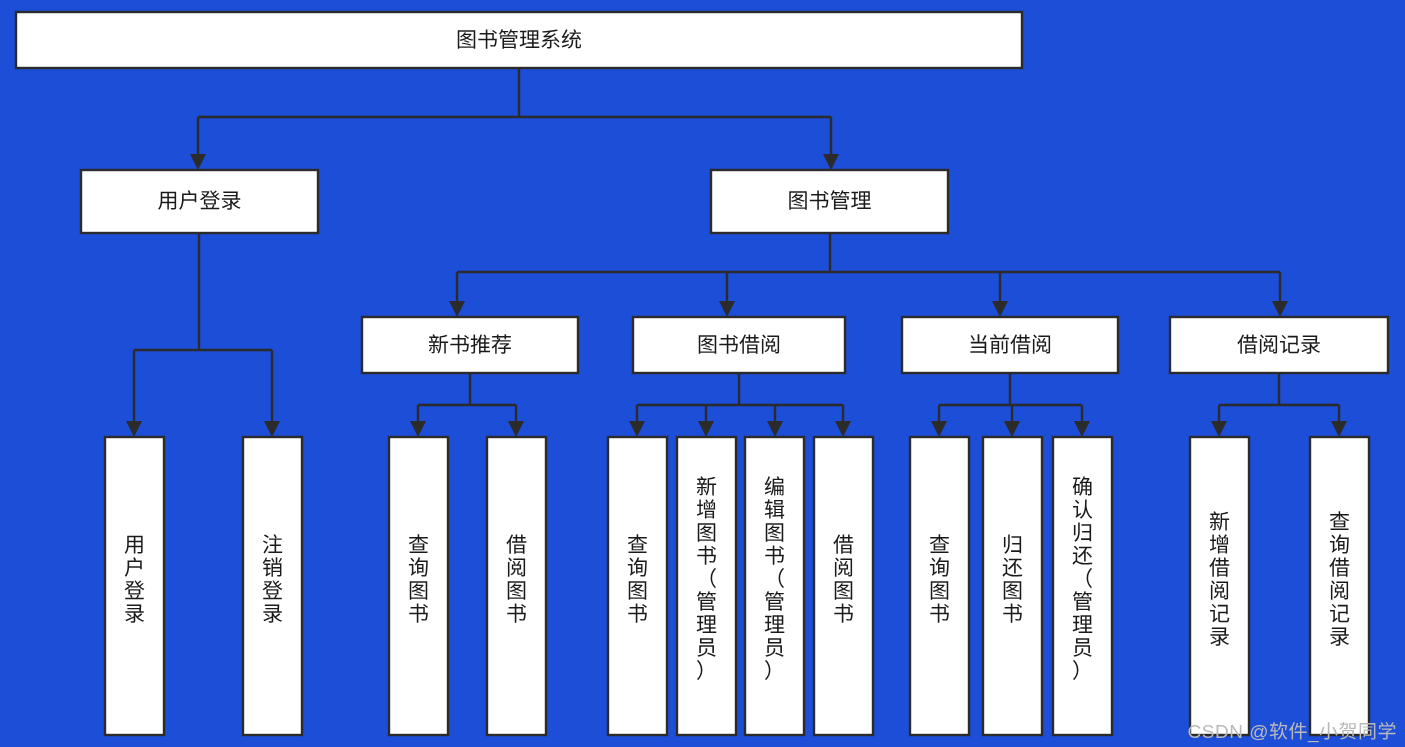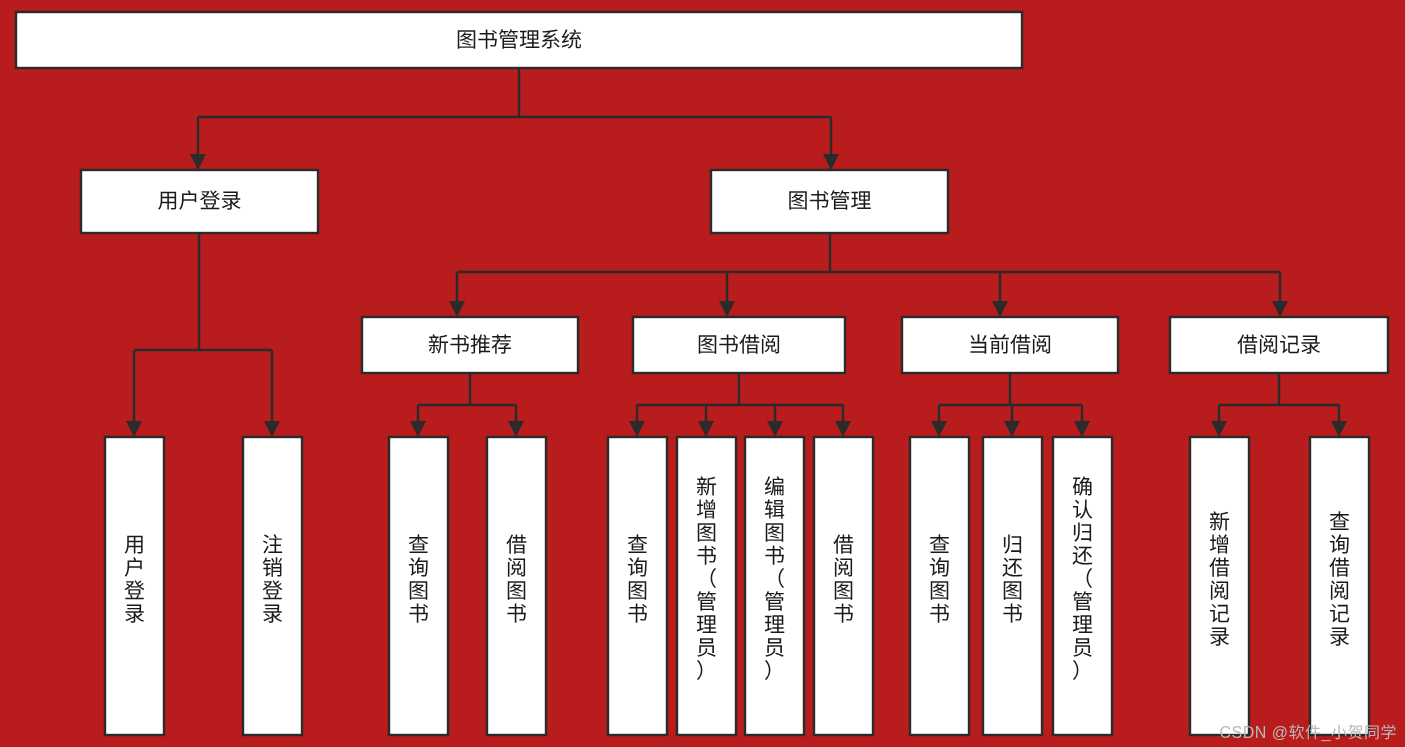--- a/index.html
+++ b/index.html
@@ -8,21 +8,21 @@
     padding: 0;
     background: #ffffff;
   }
   body {
     font-family: "Liberation Sans", "DejaVu Sans", sans-serif;
   }
   #diagram-root {
     position: relative;
     width: 1405px;
     height: 747px;
-    background: #b91c1c;
+    background: #1d4ed8;
     overflow: hidden;
   }
   svg.diagram-canvas {
     position: absolute;
     top: 0;
     left: 0;
     width: 1405px;
     height: 747px;
     display: block;
   }
@@ -52,21 +52,21 @@
   }
   .arrow-head {
     fill: #2b2b2b;
     stroke: none;
   }
   .watermark-text {
     position: absolute;
     right: 8px;
     bottom: 4px;
     font-family: "Liberation Sans", "DejaVu Sans", sans-serif;
-    font-size: 16px;
+    font-size: 19px;
     color: #b9b9b9;
     letter-spacing: 0.5px;
     white-space: nowrap;
     pointer-events: none;
   }
 </style>
 </head>
 <body>
 
 <div id="diagram-root">

